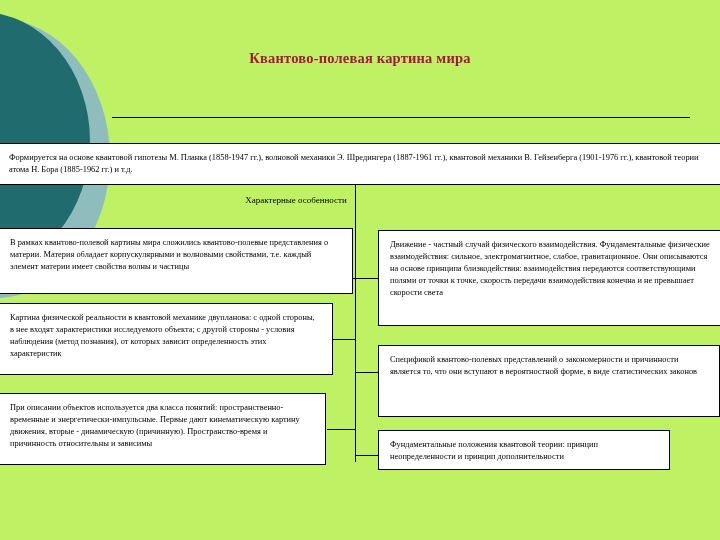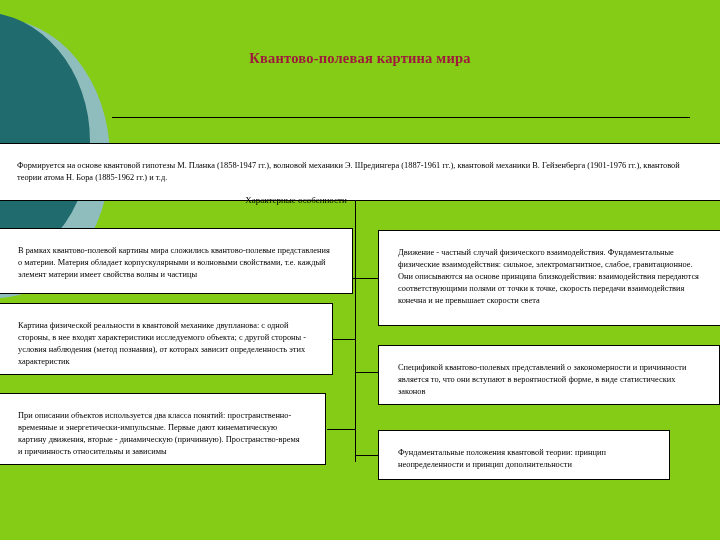--- a/index.html
+++ b/index.html
@@ -4,21 +4,21 @@
 <style>
   html, body {
     margin: 0;
     padding: 0;
     background: #ffffff;
   }
   #slide {
     position: relative;
     width: 720px;
     height: 540px;
-    background: #84cc16;
+    background: #bef264;
     overflow: hidden;
     font-family: "Liberation Serif", "DejaVu Serif", serif;
   }
 
   
   .deco-light {
     position: absolute;
     left: -118px;
     top: 18px;
     width: 228px;
@@ -70,21 +70,21 @@
     background: #ffffff;
     z-index: 5;
     font-size: 8.4px;
     line-height: 1.42;
     color: #000000;
   }
   .box .inner {
     padding: 4px 8px 4px 7px;
   }
   .box p {
-    margin: 12px;
+    margin: 4px;
   }
 
   
   .box-banner {
     left: -2px;
     top: 143px;
     width: 726px;
     min-height: 36px;
   }
   .box-banner .inner { padding: 4px 10px 4px 6px; }
@@ -101,22 +101,22 @@
     z-index: 6;
   }
 
   
   .box-l1 { left: -2px; top: 228px;  width: 355px; height: 66px; }
   .box-l2 { left: -2px; top: 303px;  width: 335px; height: 72px; }
   .box-l3 { left: -2px; top: 393px;  width: 328px; height: 72px; }
 
   
   .box-r1 { left: 378px; top: 230px; width: 350px; height: 96px; }
-  .box-r2 { left: 378px; top: 345px; width: 342px; height: 60px; }
-  .box-r3 { left: 378px; top: 430px; width: 292px; height: 50px; }
+  .box-r2 { left: 378px; top: 345px; width: 342px; height: 72px; }
+  .box-r3 { left: 378px; top: 430px; width: 292px; height: 40px; }
 
   
   .conn {
     position: absolute;
     background: #000000;
     z-index: 4;
   }
   .v-main {
     left: 355px;
     top: 180px;

